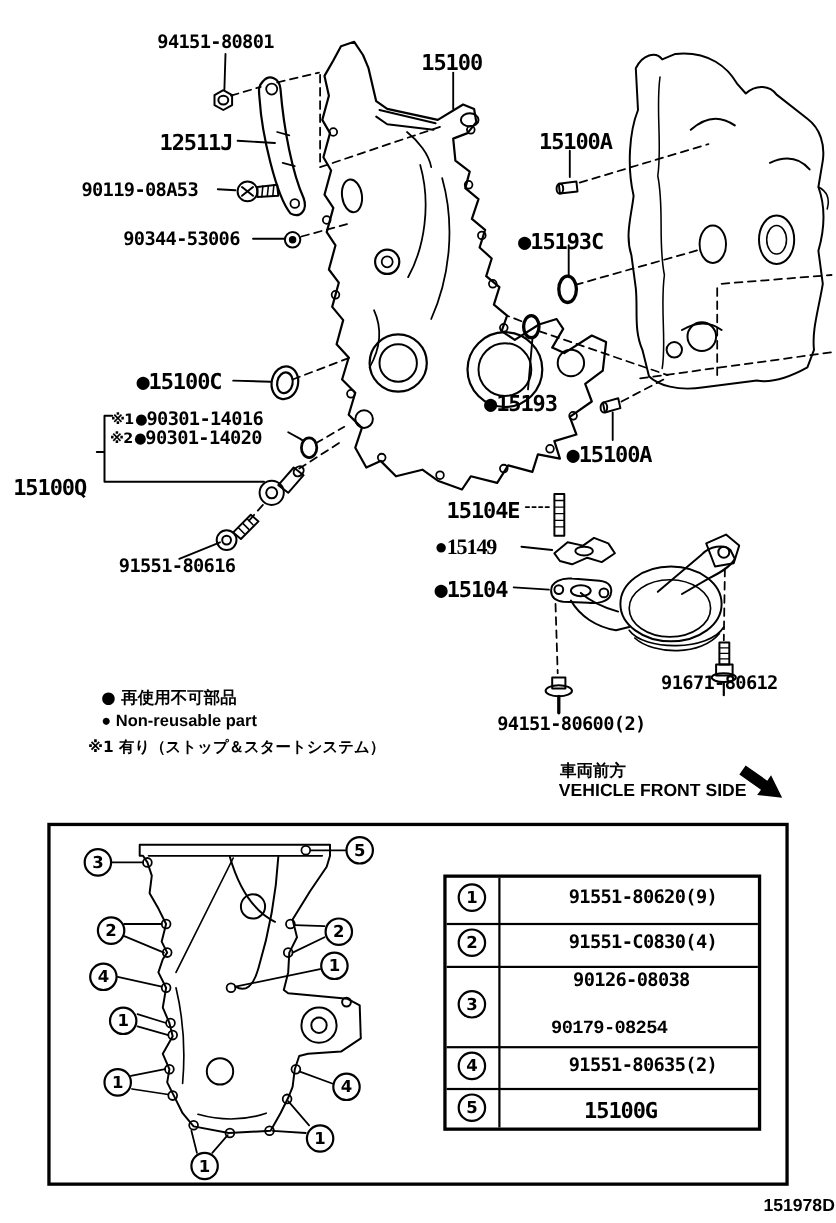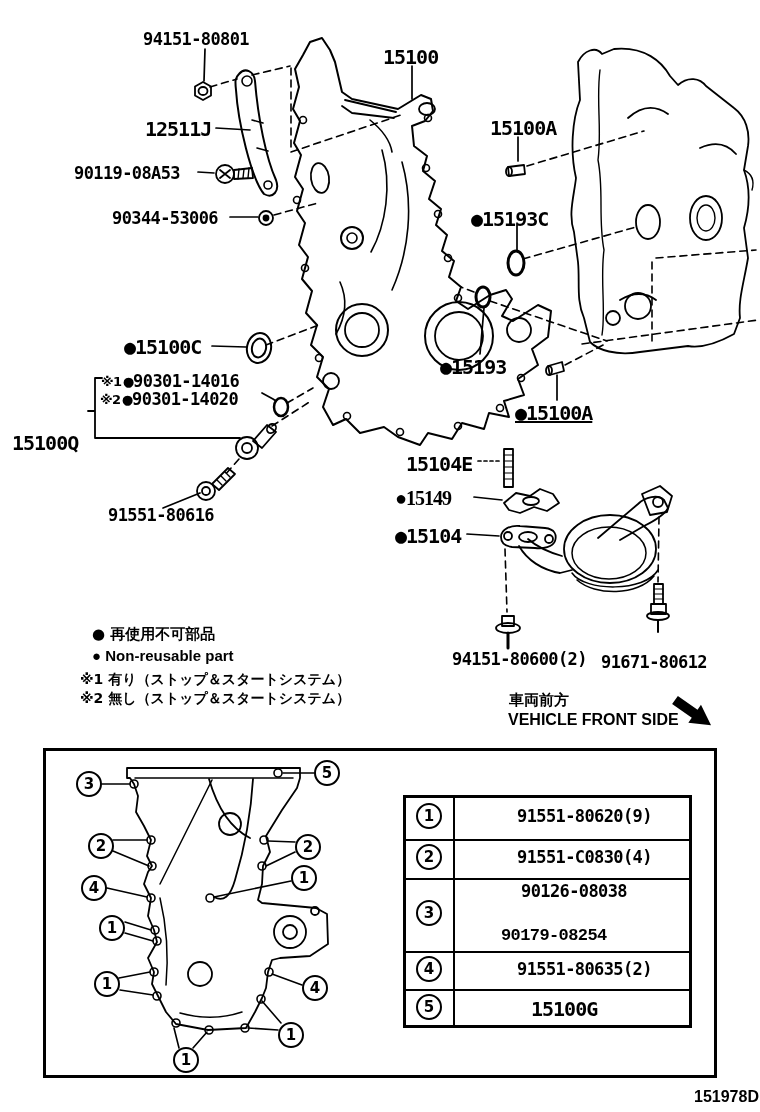--- a/index.html
+++ b/index.html
@@ -318,32 +318,31 @@
 <div class="lbl pn-lg" style="left:145px;top:117px;">12511J</div>
 <div class="lbl pn-lg" style="left:490px;top:116px;">15100A</div>
 <div class="lbl pn" style="left:74px;top:163px;">90119-08A53</div>
 <div class="lbl pn-lg" style="left:471px;top:201px;margin-top:6px;">●15193C</div>
 <div class="lbl pn" style="left:112px;top:208px;">90344-53006</div>
 <div class="lbl pn-lg" style="left:124px;top:335px;">●15100C</div>
 <div class="lbl pn-lg" style="left:440px;top:355px;">●15193</div>
 <div class="lbl pn" style="left:101px;top:371px;"><span class="pref">※1</span><span>●90301-14016</span></div>
 <div class="lbl pn" style="left:100px;top:389px;"><span class="pref">※2</span><span>●90301-14020</span></div>
 <div class="lbl pn-lg" style="left:12px;top:399px;margin-top:32px;">15100Q</div>
-<div class="lbl pn-lg" style="left:515px;top:401px;text-decoration:underline;">●15100A</div>
+<div class="lbl pn-lg" style="left:515px;top:401px;">●15100A</div>
 <div class="lbl pn-lg" style="left:406px;top:452px;">15104E</div>
 <div class="lbl pn-lg" style="left:395px;top:487px;font-family:Liberation Serif, serif;">●15149</div>
 <div class="lbl pn-lg" style="left:395px;top:524px;">●15104</div>
 <div class="lbl pn" style="left:108px;top:505px;">91551-80616</div>
 <div class="lbl pn" style="left:452px;top:649px;">94151-80600(2)</div>
-<div class="lbl pn" style="left:601px;top:652px;">91671-80612</div>
+<div class="lbl pn" style="left:601px;top:611px;">91671-80612</div>
 
 <div class="lbl jp" style="left:92px;top:625px;">● 再使用不可部品</div>
 <div class="lbl en" style="left:92px;top:647px;">● Non-reusable part</div>
 <div class="lbl jp-sm" style="left:80px;top:671px;">※1 有り（ストップ＆スタートシステム）</div>
-<div class="lbl jp-sm" style="left:80px;top:690px;">※2 無し（ストップ＆スタートシステム）</div>
 
 <div class="lbl jp" style="left:509px;top:691px;">車両前方</div>
 <div class="lbl en-lg" style="left:508px;top:711px;">VEHICLE FRONT SIDE</div>
 
 <div class="panel-border"></div>
 
 <div class="callout" style="left:76px;top:771px;">3</div>
 <div class="callout" style="left:314px;top:760px;">5</div>
 <div class="callout" style="left:88px;top:833px;">2</div>
 <div class="callout" style="left:295px;top:834px;">2</div>

